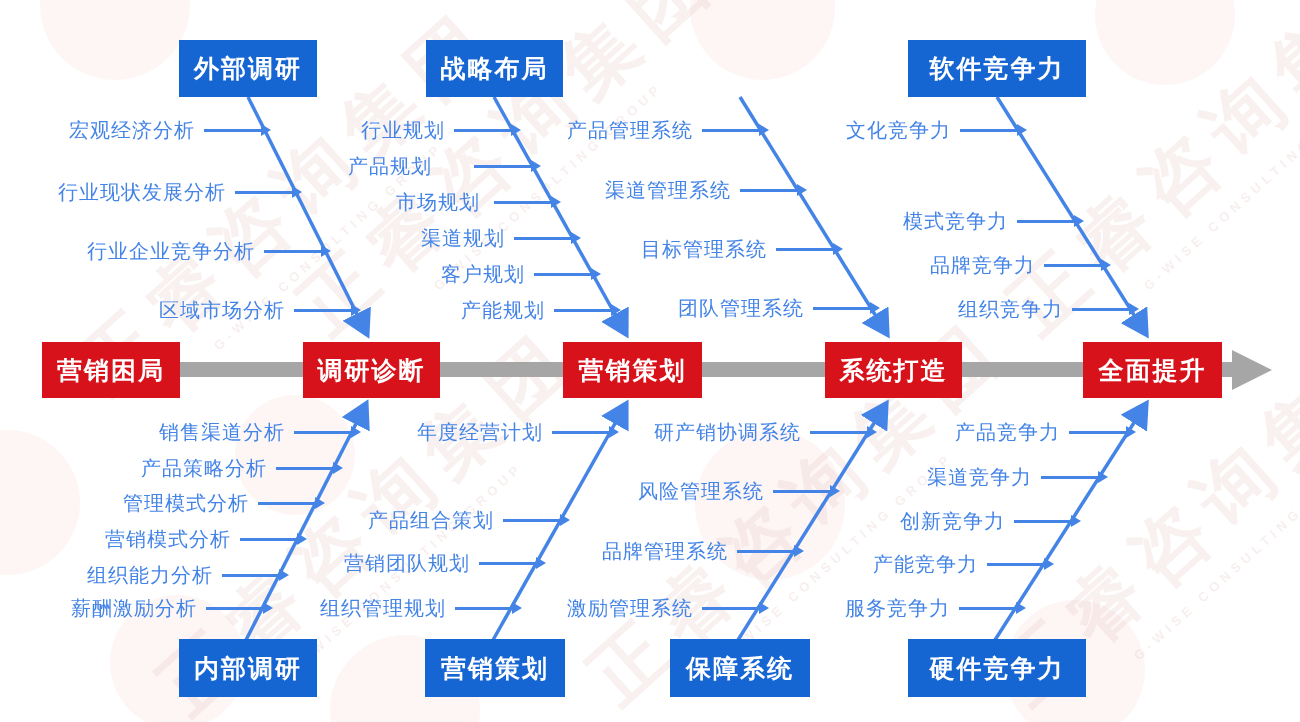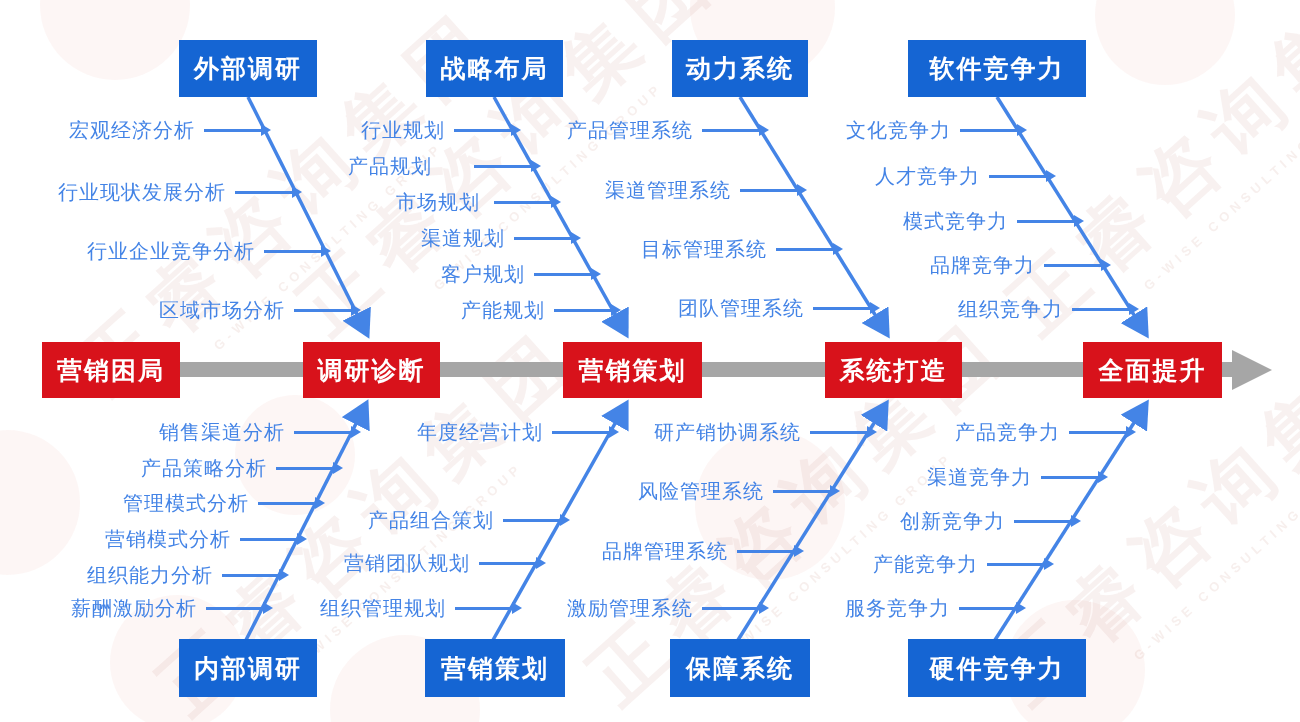--- a/index.html
+++ b/index.html
@@ -96,23 +96,20 @@
     <line x1="738" y1="640" x2="886" y2="404" stroke="#4484e6" stroke-width="3.5" marker-end="url(#ah)"></line>
     <line x1="995" y1="640" x2="1146" y2="404" stroke="#4484e6" stroke-width="3.5" marker-end="url(#ah)"></line>
   </svg>
 
   <div class="box blue" style="left:179px;top:40px;width:138px;height:57px;">
       <span>外部调研</span>
     </div>
   <div class="box blue" style="left:426px;top:40px;width:137px;height:57px;">
       <span>战略布局</span>
     </div>
-  <div class="box blue" style="left:672px;top:40px;width:136px;height:57px;">
-      <span>动力系统</span>
-    </div>
   <div class="box blue" style="left:908px;top:40px;width:178px;height:57px;">
       <span>软件竞争力</span>
     </div>
 
   <div class="box blue" style="left:179px;top:639px;width:138px;height:58px;">
       <span>内部调研</span>
     </div>
   <div class="box blue" style="left:425px;top:639px;width:140px;height:58px;">
       <span>营销策划</span>
     </div>
@@ -195,24 +192,20 @@
     </div>
   <div class="leaf" style="right:429px;top:294px;">
       <span class="leaf-text">团队管理系统</span>
       <span class="leaf-arrow"></span>
     </div>
 
   <div class="leaf" style="right:282px;top:116px;">
       <span class="leaf-text">文化竞争力</span>
       <span class="leaf-arrow"></span>
     </div>
-  <div class="leaf" style="right:253px;top:162px;">
-      <span class="leaf-text">人才竞争力</span>
-      <span class="leaf-arrow"></span>
-    </div>
   <div class="leaf" style="right:225px;top:207px;">
       <span class="leaf-text">模式竞争力</span>
       <span class="leaf-arrow"></span>
     </div>
   <div class="leaf" style="right:198px;top:251px;">
       <span class="leaf-text">品牌竞争力</span>
       <span class="leaf-arrow"></span>
     </div>
   <div class="leaf" style="right:170px;top:295px;justify-content:space-between;">
       <span class="leaf-text">组织竞争力</span>

